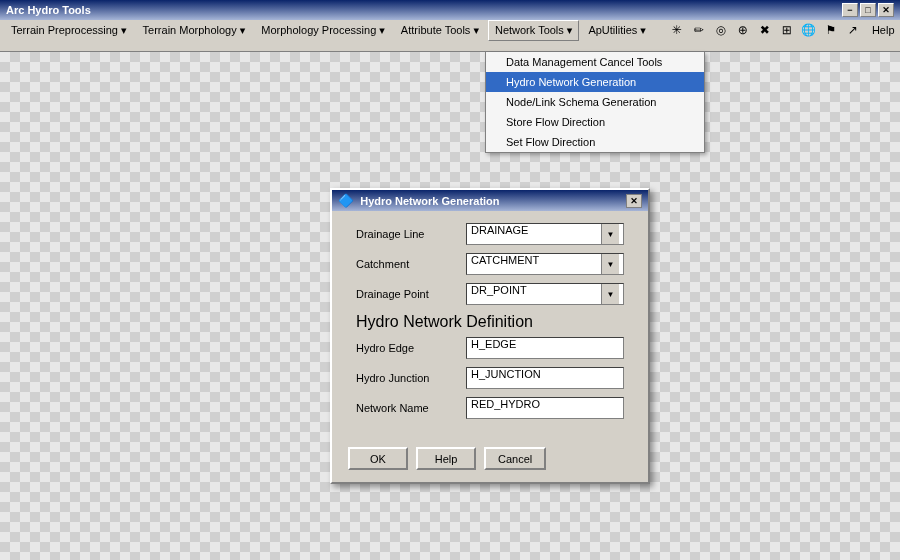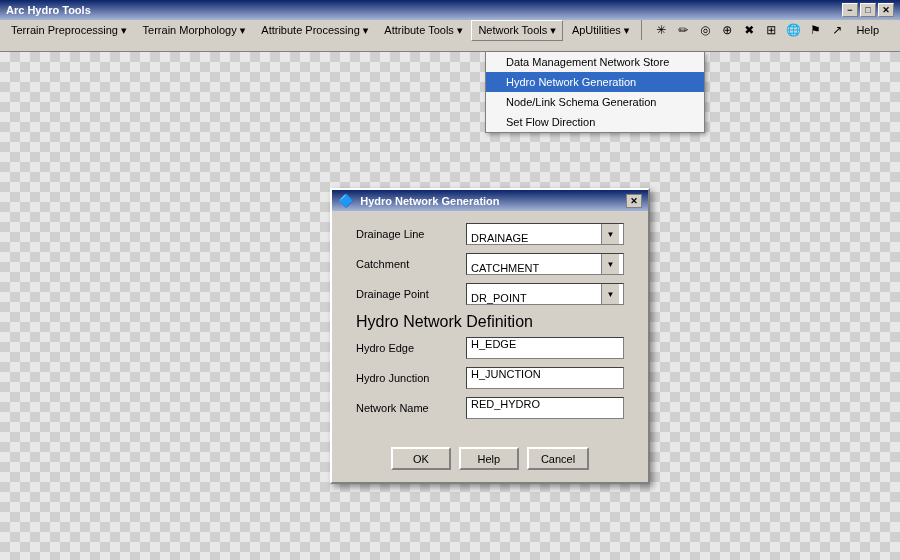--- a/index.html
+++ b/index.html
@@ -201,21 +201,21 @@
     .form-select {
       flex: 1;
       height: 22px;
       background: white;
       border: 1px solid #808080;
       border-top-color: #404040;
       border-left-color: #404040;
       font-size: 11px;
       padding: 0 4px;
       display: flex;
-      align-items: flex-end;
+      align-items: flex-start;
       justify-content: space-between;
       cursor: pointer;
     }
     .form-select-arrow {
       width: 18px;
       height: 100%;
       background: #d4d0c8;
       border-left: 1px solid #808080;
       display: flex;
       align-items: center;
@@ -234,21 +234,21 @@
       display: flex;
     }
     .section-label {
       font-size: 16px;
       color: #000;
       margin-bottom: 6px;
       margin-top: 4px;
     }
     .dialog-buttons {
       display: flex;
-      justify-content: center;
+      justify-content: flex-start;
       gap: 8px;
       padding: 8px 16px 12px;
     }
     .dialog-btn {
       min-width: 60px;
       height: 23px;
       background: #d4d0c8;
       border: 2px solid #ffffff;
       border-bottom-color: #808080;
       border-right-color: #808080;
@@ -276,21 +276,21 @@
 </div>
 
 <div class="menu-bar">
   <div class="menu-item">
     <span>Terrain Preprocessing ▾</span>
   </div>
   <div class="menu-item">
     <span>Terrain Morphology ▾</span>
   </div>
   <div class="menu-item">
-    <span>Attribute Processing ▾</span>
+    <span>Morphology Processing ▾</span>
   </div>
   <div class="menu-item">
     <span>Attribute Tools ▾</span>
   </div>
   <div class="menu-item active">
     <span>Network Tools ▾</span>
   </div>
   <div class="menu-item">
     <span>ApUtilities ▾</span>
   </div>
@@ -307,23 +307,24 @@
     <div class="toolbar-icon">↗</div>
   </div>
   <div class="menu-item">
     <span>Help</span>
   </div>
 </div>
 
 <div class="main-area"></div>
 
 <div class="dropdown-menu">
-  <div class="dropdown-item">Data Management Network Store</div>
+  <div class="dropdown-item">Data Management Cancel Tools</div>
   <div class="dropdown-item selected">Hydro Network Generation</div>
   <div class="dropdown-item">Node/Link Schema Generation</div>
+  <div class="dropdown-item">Store Flow Direction</div>
   <div class="dropdown-item">Set Flow Direction</div>
 </div>
 
 <div class="dialog">
   <div class="dialog-title-bar">
     <span class="dialog-title-icon">🔷</span>
     <span class="dialog-title-text">Hydro Network Generation</span>
     <div class="dialog-close-btn">✕</div>
   </div>
   <div class="dialog-content">

